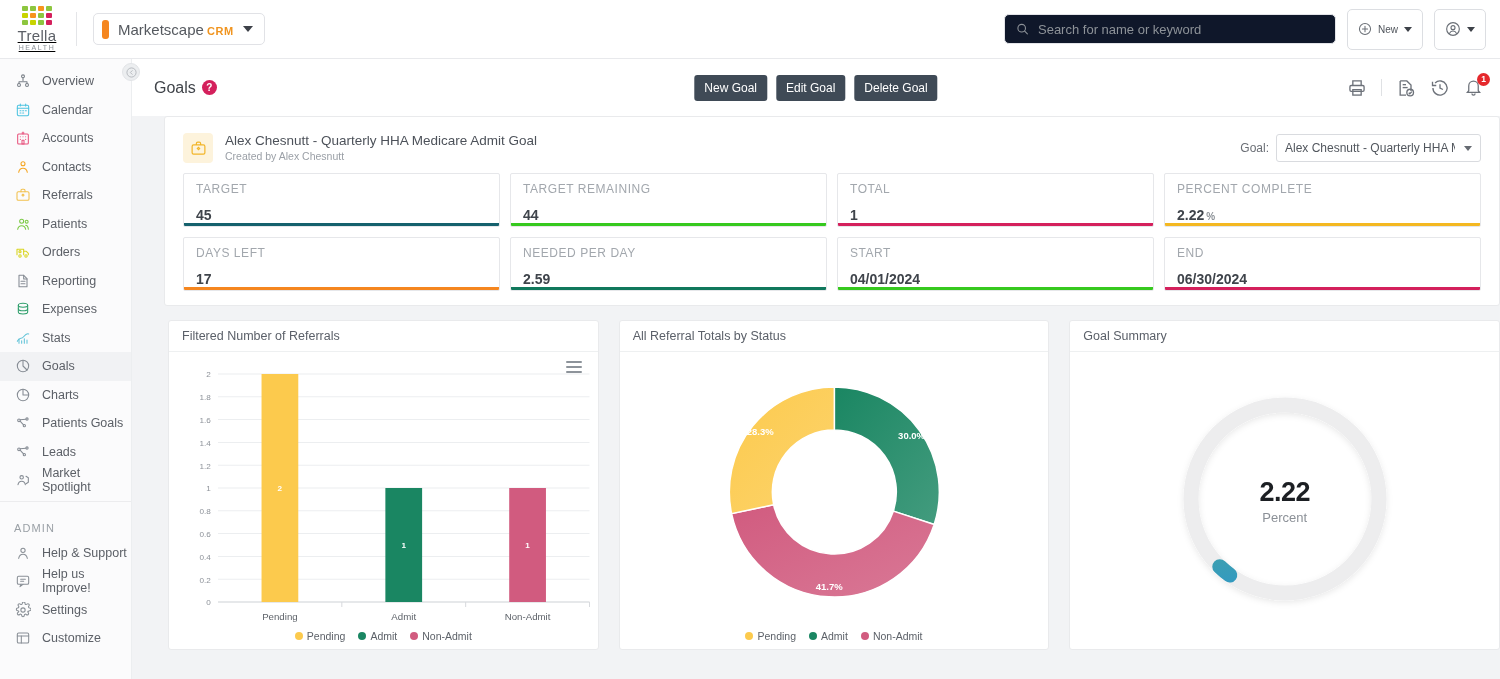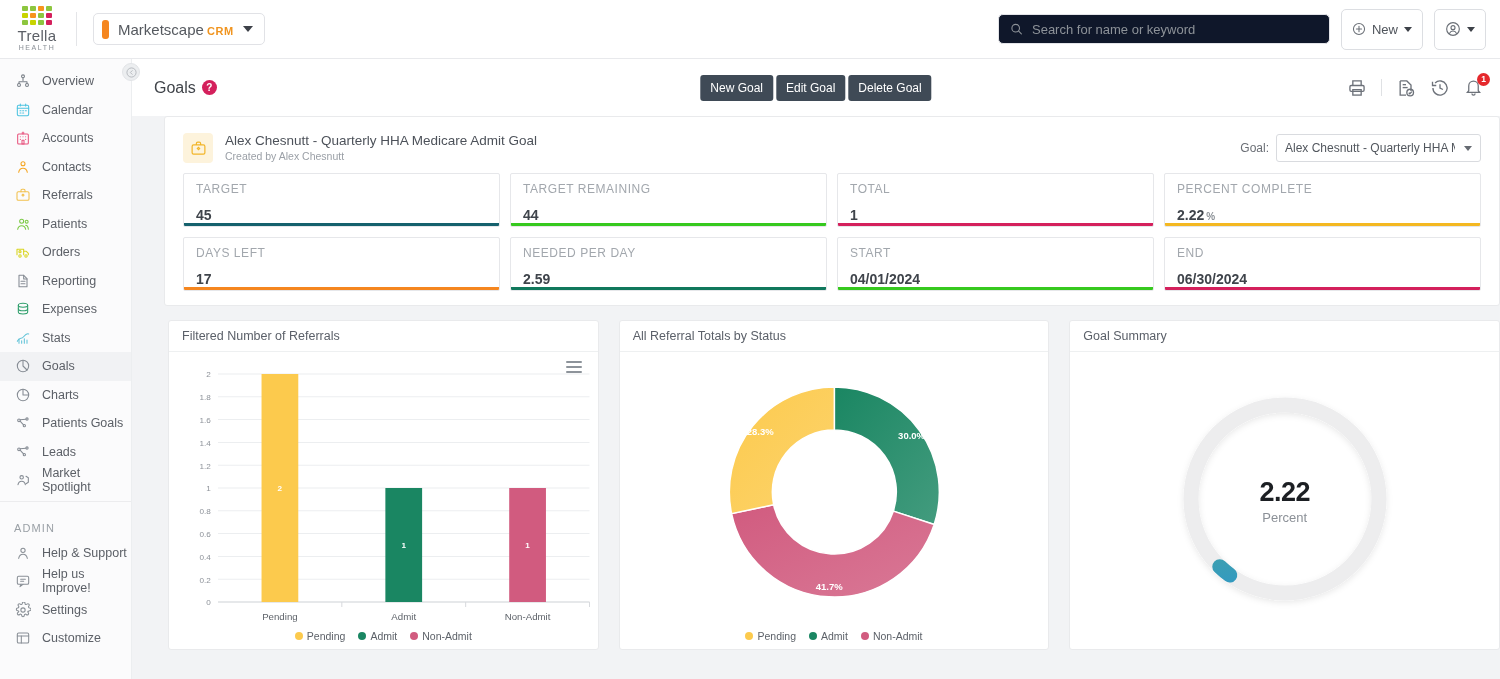--- a/index.html
+++ b/index.html
@@ -10,21 +10,21 @@
   }
   body { position: relative; }
 
   
   .topbar {
     position: absolute; top: 0; left: 0; width: 1500px; height: 59px;
     background: #fff; border-bottom: 1px solid #e8e9ec;
     display: flex; align-items: center; z-index: 20;
   }
   .logo-wrap { width: 70px; display: flex; flex-direction: column;
-    align-items: center; justify-content: center; padding-left: 4px; }
+    align-items: center; justify-content: center; padding-left: 4px; text-decoration: underline; }
   .logo-dots { display: grid; grid-template-columns: repeat(4, 6px);
     grid-auto-rows: 5px; gap: 2px; margin-bottom: 3px; }
   .logo-dots i { display: block; width: 6px; height: 5px; border-radius: 1px; }
   .logo-text { font-size: 15px; color: #5b5f66; letter-spacing: .3px; line-height: 15px;}
   .logo-sub { font-size: 7px; color: #8a8f96; letter-spacing: 1.6px; line-height: 10px;}
   .topdiv { width: 1px; height: 34px; background: #e4e5e8; margin: 0 16px 0 6px;}
 
   .app-switcher {
     display: flex; align-items: center; gap: 9px;
     height: 32px; padding: 0 11px 0 8px;
@@ -43,21 +43,21 @@
     background: #0f172a; display: flex; align-items: center; gap: 9px; padding: 0 11px;
   }
   .search-box input {
     border: none; background: transparent; outline: none; width: 100%;
     font-size: 13px; color: #6c7076; font-family: inherit;
   }
   .search-box input::placeholder { color: #8d9298; }
   .btn-outline {
     height: 41px; border: 1px solid #dcdee2; border-radius: 5px; background: #fff;
     display: flex; align-items: center; gap: 6px; padding: 0 10px;
-    font-size: 13px; color: #4f545b; cursor: pointer;
+    font-size: 10px; color: #4f545b; cursor: pointer;
   }
   .caret-sm { width: 0; height: 0; border-left: 4px solid transparent;
     border-right: 4px solid transparent; border-top: 5px solid #3d4148; }
 
   
   .sidebar {
     position: absolute; top: 59px; left: 0; width: 132px; height: 620px;
     background: #fbfbfc; border-right: 1px solid #eceef0; padding-top: 8px;
     z-index: 15;
   }
@@ -80,21 +80,21 @@
   
   .page-head {
     position: absolute; top: 59px; left: 132px; width: 1368px; height: 57px;
     background: #fff; display: flex; align-items: center; padding: 0 16px 0 22px; z-index: 10;
   }
   .page-title { font-size: 16px; color: #40444a; display: flex; align-items: center; gap: 6px; }
   .help-badge {
     width: 15px; height: 15px; border-radius: 50%; background: #d4205c; color: #fff;
     font-size: 10px; font-weight: 700; display: flex; align-items: center; justify-content: center;
   }
-  .head-actions { position: absolute; left: 50%; transform: translateX(-50%); display: flex; gap: 3px; }
+  .head-actions { position: absolute; left: 50%; transform: translateX(-50%); display: flex; gap: 9px; }
   .dark-btn {
     background: #3f4a56; color: #fff; font-size: 12px; border: none; border-radius: 3px;
     padding: 6px 10px; cursor: pointer; font-family: inherit;
   }
   .head-icons { margin-left: auto; display: flex; align-items: center; gap: 14px; }
   .hi { width: 20px; height: 20px; color: #6d727a; cursor: pointer; position: relative; }
   .bell-badge {
     position: absolute; top: -5px; right: -6px; width: 13px; height: 13px; border-radius: 50%;
     background: #e5282c; color: #fff; font-size: 8.5px; font-weight: 700;
     display: flex; align-items: center; justify-content: center;

